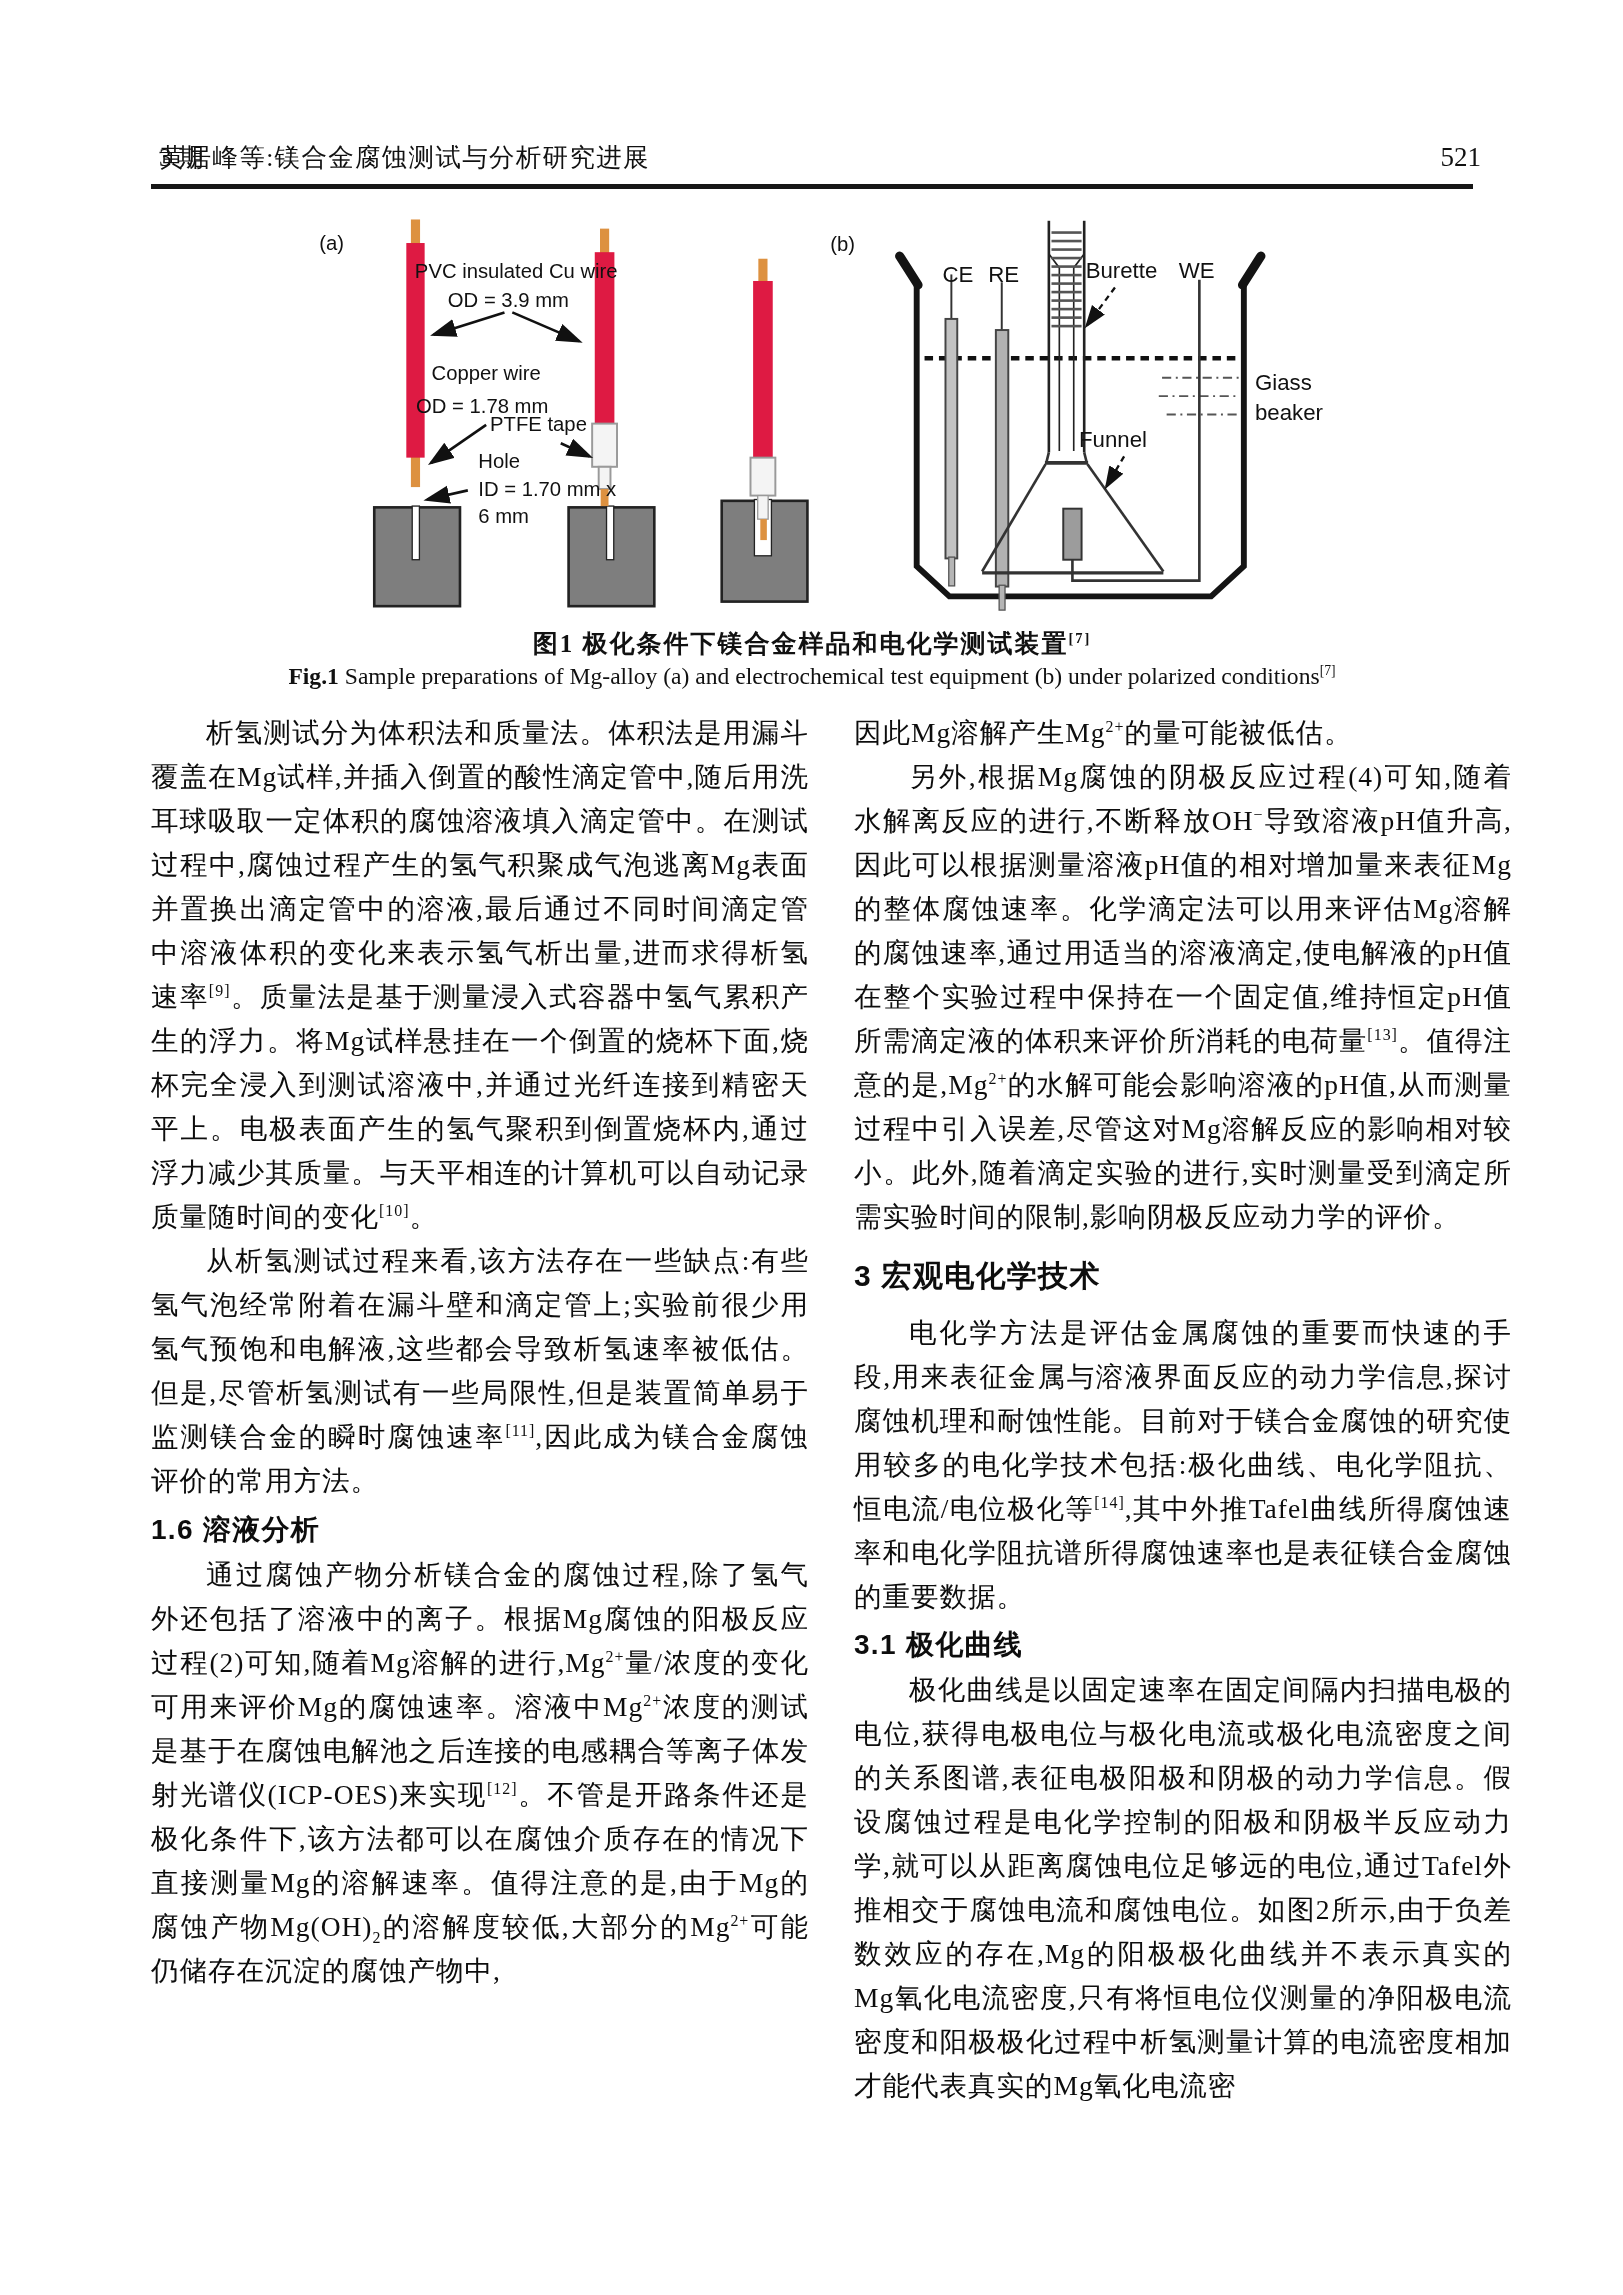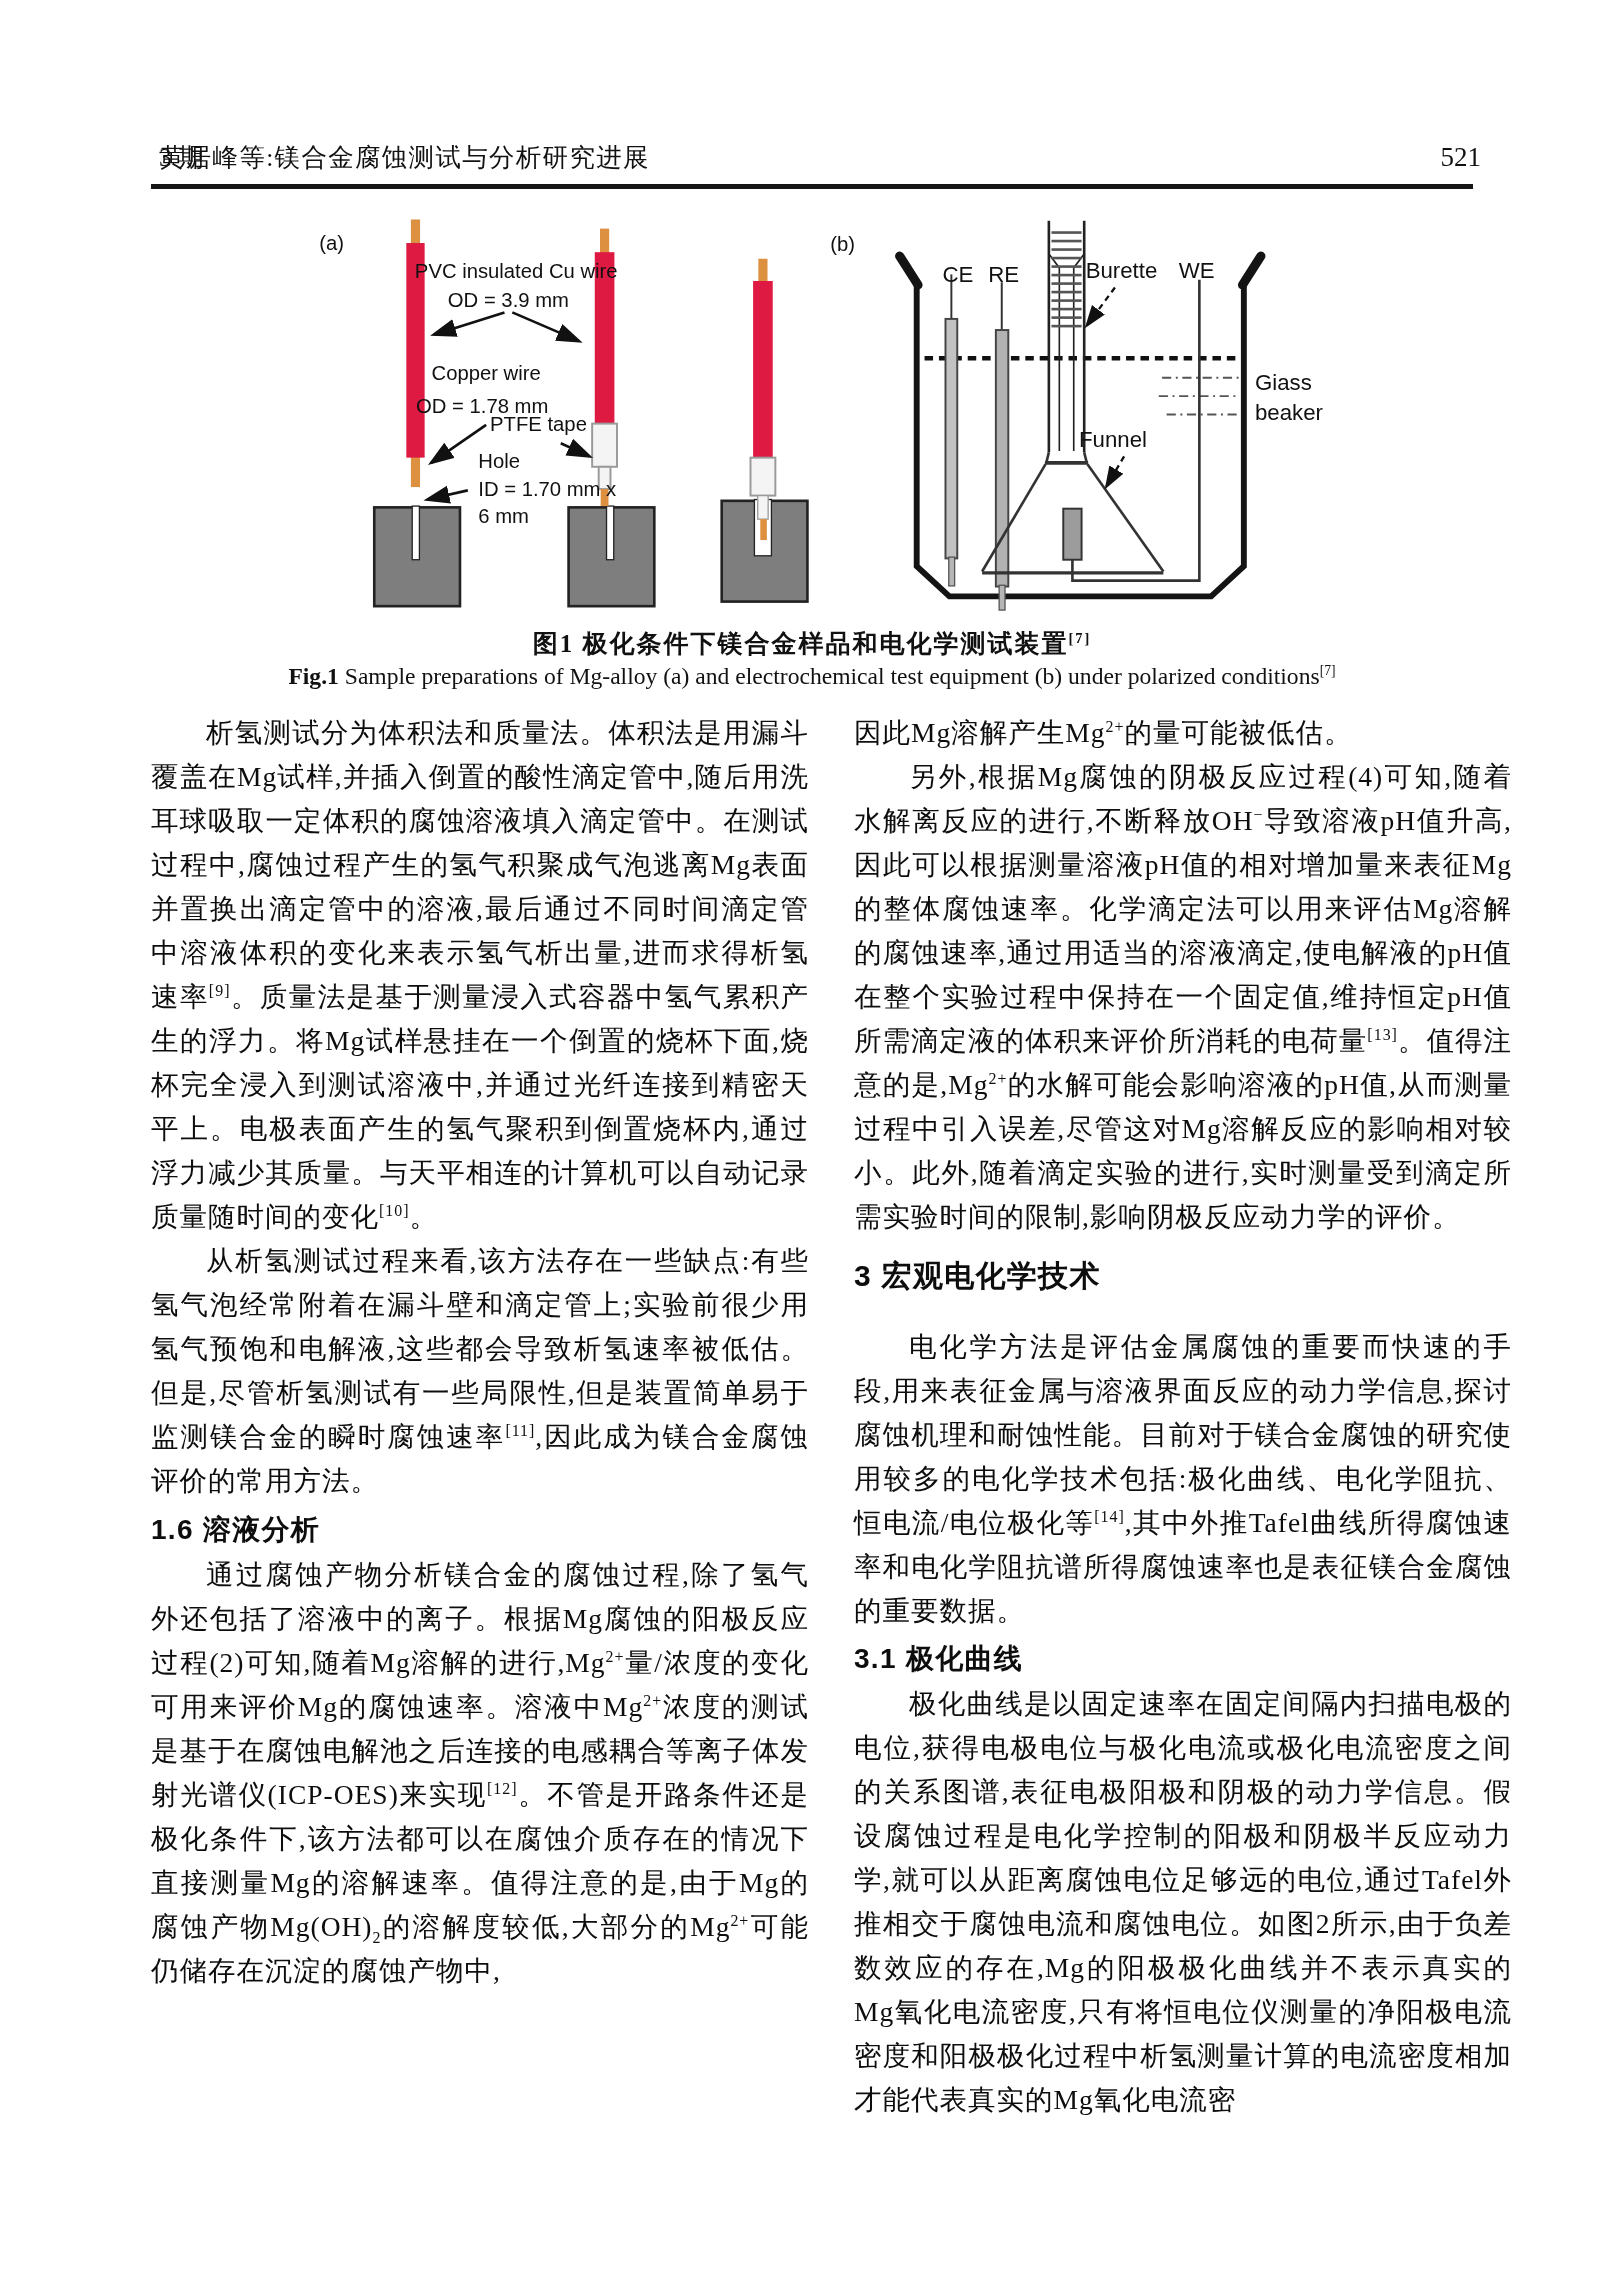--- a/index.html
+++ b/index.html
@@ -30,21 +30,21 @@
   sub{font-size:58%;vertical-align:sub;line-height:0;}
   
   .col{position:absolute;top:711px;width:658px;
        font-size:27.5px;line-height:44px;letter-spacing:1px;
        text-align:justify;color:#0d0d0d;}
   .col-left{left:151px;}
   .col-right{left:854px;}
   .body-p{margin:0;}
   .indent{text-indent:2em;}
   .h-h2{font-family:"Liberation Sans","DejaVu Sans",sans-serif;
-        font-weight:700;font-size:30px;line-height:1.35;margin:17px 0 28px;letter-spacing:1.3px;}
+        font-weight:700;font-size:30px;line-height:1.35;margin:17px 0 14px;letter-spacing:1.3px;}
   .h-h3{font-family:"Liberation Sans","DejaVu Sans",sans-serif;
         font-weight:700;font-size:28px;line-height:1.4;margin:6.5px 0 3.9px;letter-spacing:1.3px;}
 </style>
 </head>
 <body>
 
 <div class="page">
 
   <div class="hdr">
     <span class="issue">3 期</span>

